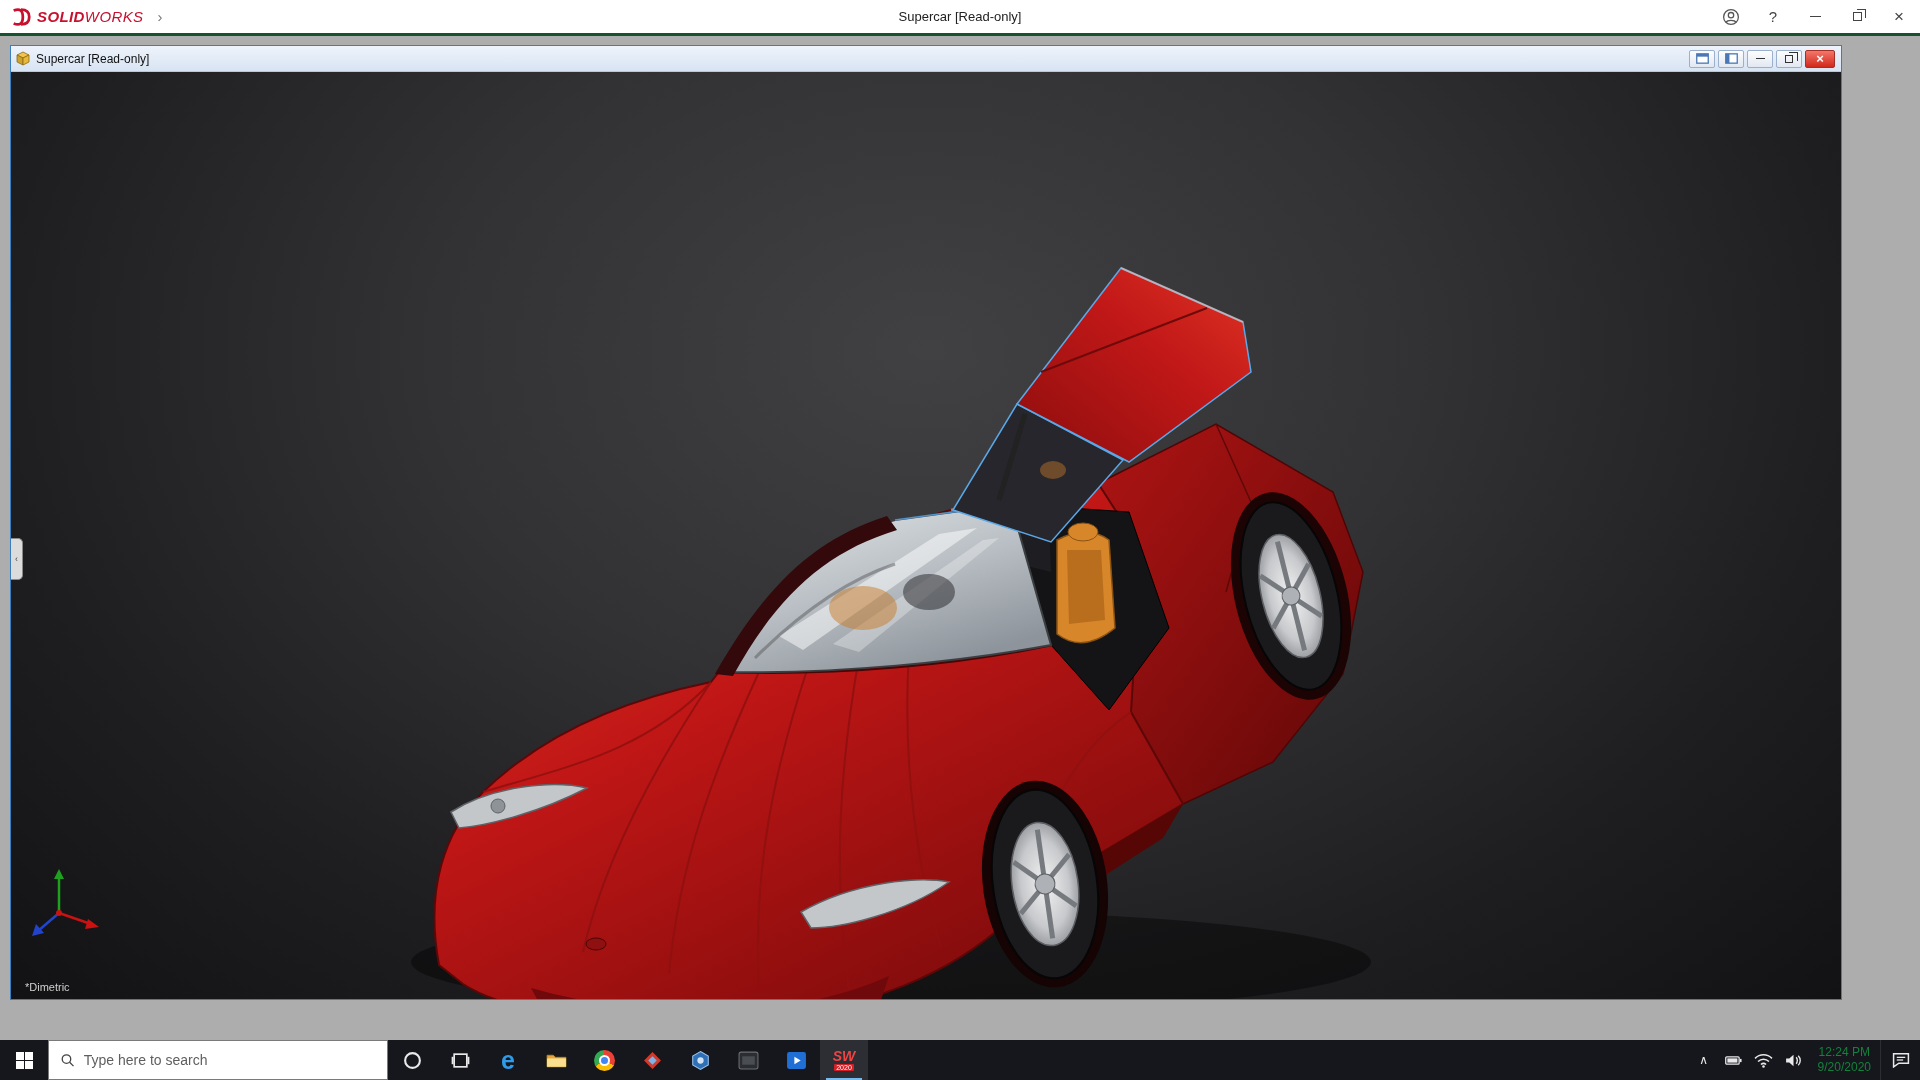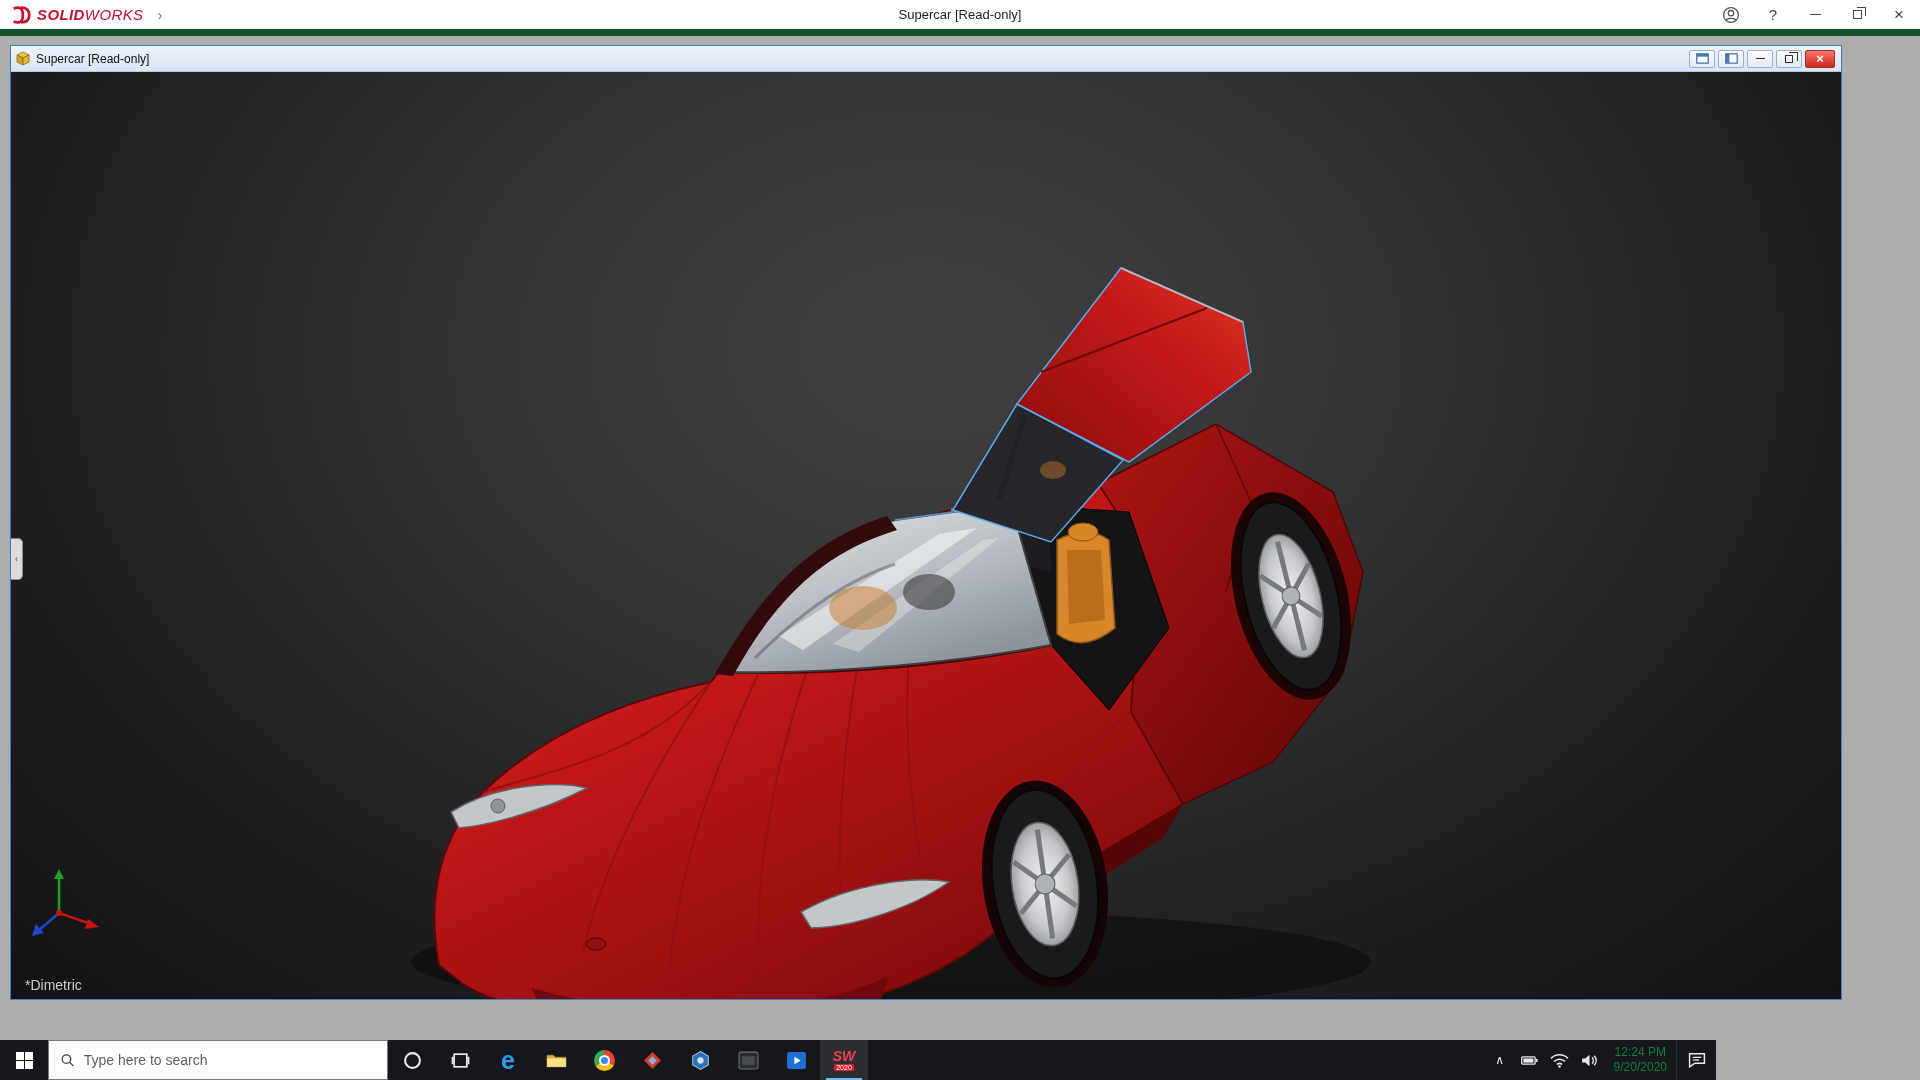--- a/index.html
+++ b/index.html
@@ -1,19 +1,19 @@
 <!DOCTYPE html>
 <html><head>
 <meta charset="utf-8">
 <style>
   * { box-sizing: border-box; margin: 0; padding: 0; }
   html,body { width:1920px; height:1080px; overflow:hidden; font-family:"Liberation Sans", sans-serif; background:#adadad; }
 
   
-  .titlebar { position:fixed; top:0; left:0; width:1920px; height:36px; background:#ffffff; display:flex; align-items:center; z-index:30; border-bottom:7px solid #14532d; }
+  .titlebar { position:fixed; top:0; left:0; width:1920px; height:36px; background:#ffffff; display:flex; align-items:center; z-index:30; border-bottom:3px solid #14532d; }
   .brand { display:flex; align-items:center; gap:5px; padding-left:10px; }
   .brand-text { font-size:15px; letter-spacing:.4px; color:#c8102e; white-space:nowrap; }
   .brand-text .bb { font-weight:bold; font-style:italic; }
   .brand-text .bl { font-weight:normal; font-style:italic; }
   .menu-arrow { margin-left:14px; color:#777; font-size:15px; cursor:default; }
   .app-title { position:absolute; left:50%; transform:translateX(-50%); font-size:13px; color:#222; }
   .app-controls { margin-left:auto; display:flex; height:100%; }
   .app-ctrl { width:42px; height:100%; display:flex; align-items:center; justify-content:center; color:#444; font-size:15px; }
   .g-min { width:11px; border-top:1.4px solid #444; }
   .g-restore { width:9px; height:9px; border:1px solid #444; position:relative; }
@@ -31,24 +31,24 @@
   .doc-btn .g-restore { border-color:#333; width:8px; height:8px; }
   .doc-btn .g-restore::before { border-color:#333; }
   .doc-close { background:linear-gradient(#f4766a,#d2281c); border-color:#a33026; color:#fff; font-weight:bold; font-size:13px; width:30px; }
 
   
   .viewport { flex:1 1 auto; position:relative; overflow:hidden;
     background:radial-gradient(ellipse at 50% 30%, #414143 0%, #323234 38%, #1e1e20 72%, #121214 100%); }
   .car-svg { position:absolute; left:0; top:0; width:100%; height:100%; }
   .fm-flyout { position:absolute; left:0; top:466px; width:12px; height:42px; background:#dcdcdc; border:1px solid #8a8a8a; border-left:none; border-radius:0 5px 5px 0; display:flex; align-items:center; justify-content:center; font-size:9px; color:#444; }
   .triad { position:absolute; left:12px; bottom:48px; }
-  .view-label { position:absolute; left:14px; bottom:6px; color:#cfcfcf; font-size:14px; }
+  .view-label { position:absolute; left:14px; bottom:6px; color:#cfcfcf; font-size:11px; }
 
   
-  .taskbar { position:fixed; left:0; bottom:0; width:1716px; height:40px; background:#15171c; display:flex; align-items:stretch; z-index:40; }
+  .taskbar { position:fixed; left:0; bottom:0; width:1920px; height:40px; background:#15171c; display:flex; align-items:stretch; z-index:40; }
   .tb-btn { width:48px; display:flex; align-items:center; justify-content:center; flex:0 0 auto; }
   .search-box { width:340px; background:#ffffff; border:1px solid #7a7a7a; display:flex; align-items:center; gap:9px; padding:0 11px; flex:0 0 auto; }
   .search-box input { border:none; outline:none; background:transparent; font-size:14px; color:#333; width:100%; font-family:"Liberation Sans",sans-serif; }
   .search-box input::placeholder { color:#5f5f5f; opacity:1; }
   .edge-e { color:#2f9be8; font-size:25px; font-weight:bold; line-height:1; }
   .chrome-ico { position:relative; width:21px; height:21px; border-radius:50%; background:conic-gradient(#ea4335 0 33%, #fbbc05 0 66%, #34a853 0 100%); }
   .chrome-ico::after { content:""; position:absolute; inset:5px; border-radius:50%; background:#4286f5; border:2px solid #fff; }
   .sw-btn { position:relative; background:rgba(255,255,255,.10); }
   .sw-btn::after { content:""; position:absolute; left:6px; right:6px; bottom:0; height:2px; background:#76b9ed; }
   .sw-badge { display:flex; flex-direction:column; align-items:center; line-height:1; }

